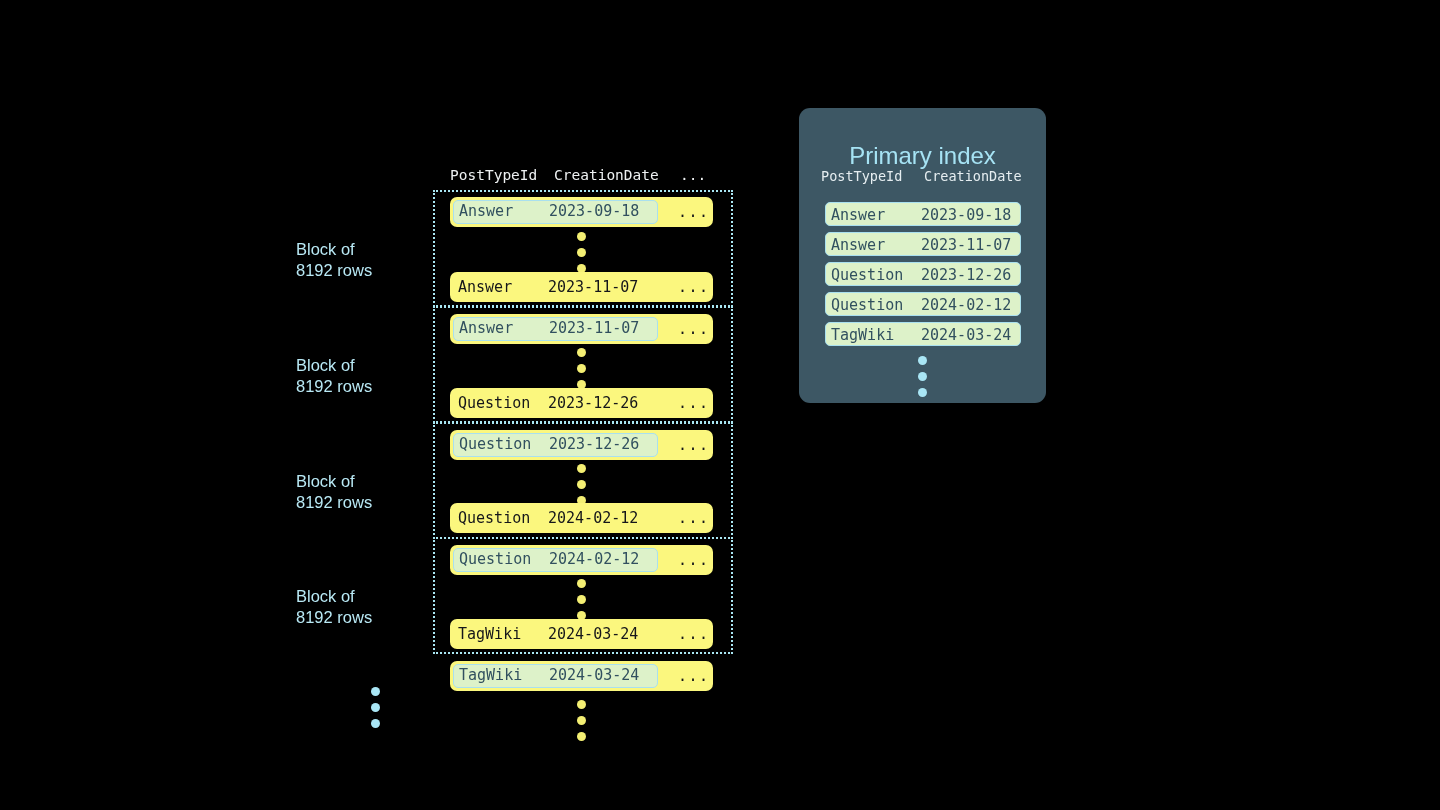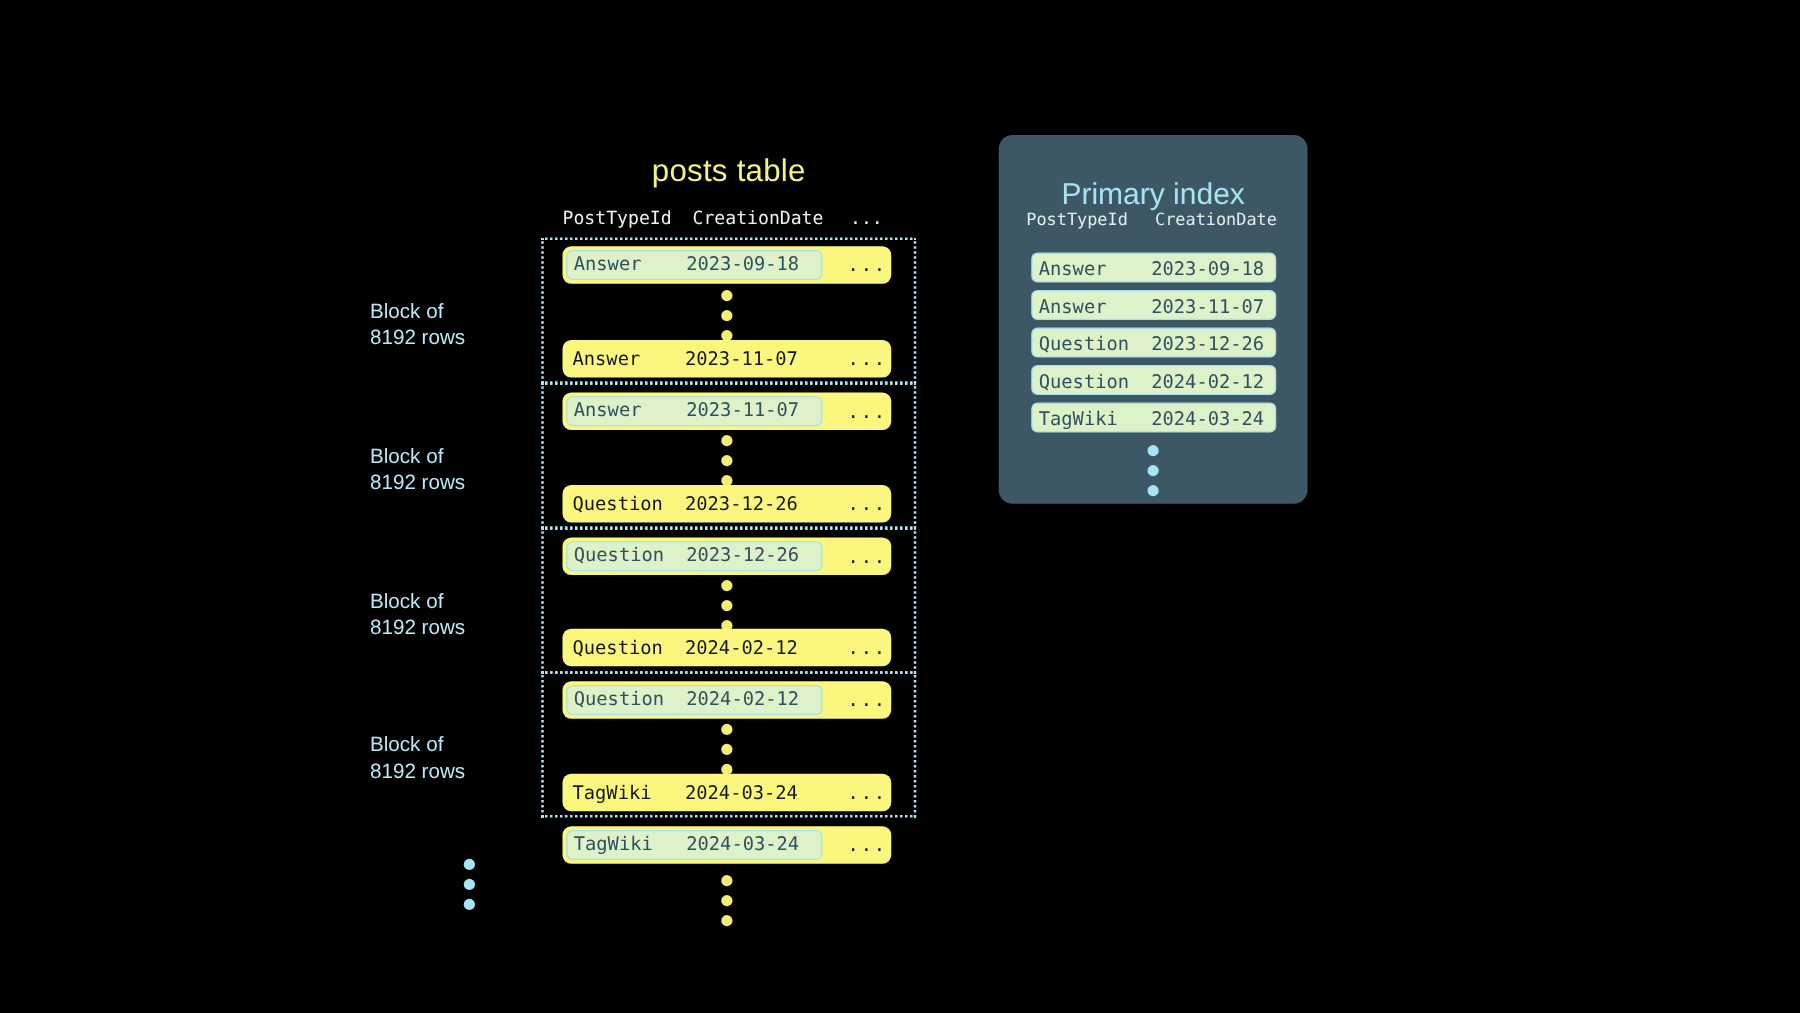--- a/index.html
+++ b/index.html
@@ -191,21 +191,20 @@
     white-space: pre;
   }
   .index-row .c-type { position: absolute; left: 5px;  top: 3px; }
   .index-row .c-date { position: absolute; left: 95px; top: 3px; }
 </style>
 </head>
 <body>
 
 <div class="canvas">
 
-  <div class="posts-title">posts table</div>
 
   <div class="col-headers">
     <span class="h-type">PostTypeId</span>
     <span class="h-date">CreationDate</span>
     <span class="h-more">...</span>
   </div>
 
   <div class="block" style="top:190px; height:117px;"></div>
   <div class="block-label" style="top:239px;">
     <div>Block of</div>

